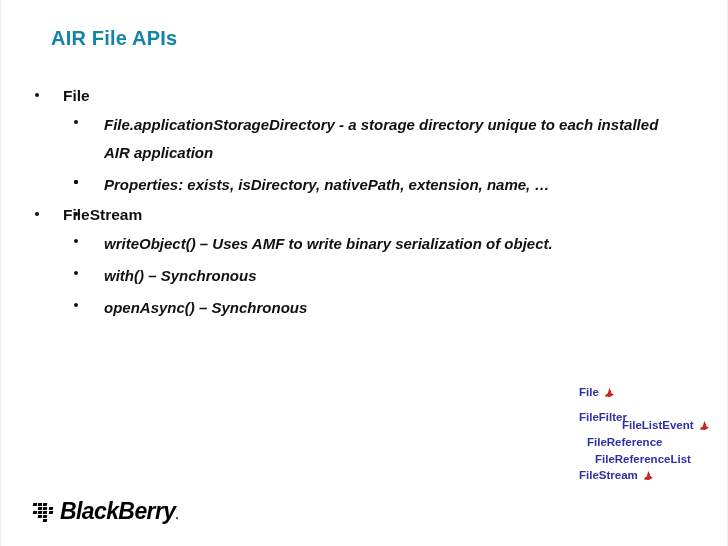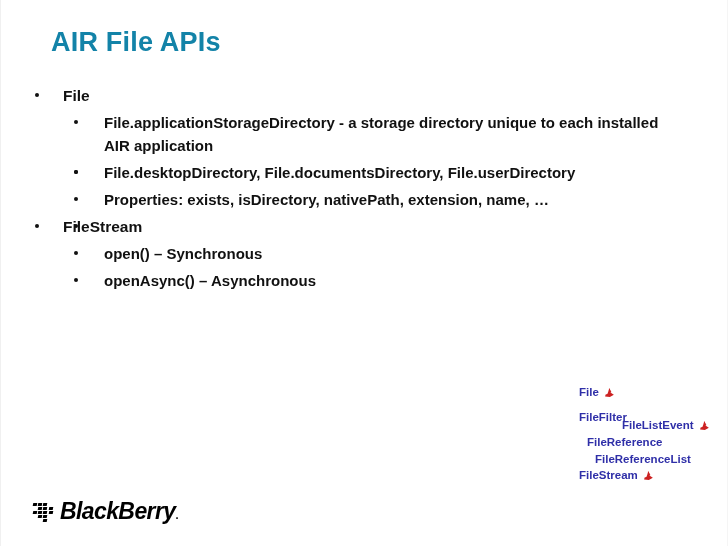--- a/index.html
+++ b/index.html
@@ -19,21 +19,21 @@
     box-sizing: border-box;
     border-left: 1px solid #f0f0f0;
     border-right: 1px solid #f5f5f5;
   }
 
   
   .slide-title {
     position: absolute;
     left: 50px;
     top: 27px;
-    font-size: 27px;
+    font-size: 20px;
     font-weight: bold;
     color: #1383a8;
     letter-spacing: 0.2px;
     white-space: nowrap;
     text-align: right;
   }
 
   
   .body-list {
     position: absolute;
@@ -59,22 +59,23 @@
     border-radius: 50%;
     background: #111111;
   }
   .lvl2 {
     position: relative;
     padding-left: 103px;
     padding-right: 20px;
     font-size: 15px;
     font-weight: bold;
     color: #111111;
-    line-height: 23px;
+    line-height: 28px;
     margin-bottom: 4px;
+    font-style: italic;
   }
   .lvl2 > .dot {
     position: absolute;
     left: 73px;
     top: 9px;
     width: 4px;
     height: 4px;
     border-radius: 50%;
     background: #111111;
   }
@@ -160,46 +161,49 @@
       <span class="dot"></span>
       <span class="wrap-text">File.applicationStorageDirectory - a storage directory unique to each installed AIR application</span>
     </div>
 
     <div class="lvl2">
       <span class="dot"></span>
     </div>
 
     <div class="lvl2">
       <span class="dot"></span>
-      <span class="wrap-text">File.desktopDirectory, File.documentsDirectory, File.userDirectory</span>
     </div>
 
     <div class="lvl2">
       <span class="dot"></span>
       <span class="wrap-text">Properties: exists, isDirectory, nativePath, extension, name, …</span>
     </div>
 
     <div class="lvl2">
       <span class="dot"></span>
     </div>
 
     <div class="lvl1">
       <span class="dot"></span>
       <span>FileStream</span>
     </div>
 
-
-    <div class="lvl2">
-      <span class="dot"></span>
-      <span class="wrap-text">open() – Synchronous</span>
-    </div>
-
-    <div class="lvl2">
-      <span class="dot"></span>
-      <span class="wrap-text">openAsync() – Asynchronous</span>
+    <div class="lvl2">
+      <span class="dot"></span>
+      <span class="wrap-text">writeObject() – Uses AMF to write binary serialization of object.</span>
+    </div>
+
+    <div class="lvl2">
+      <span class="dot"></span>
+      <span class="wrap-text">with() – Synchronous</span>
+    </div>
+
+    <div class="lvl2">
+      <span class="dot"></span>
+      <span class="wrap-text">openAsync() – Synchronous</span>
     </div>
 
   </div>
 
   <div class="class-list" id="class-list">
       <div class="class-row">
         <span class="cname" style="color: rgb(47, 47, 168);">File</span>
         <span class="air-icon">
           <svg viewBox="0 0 24 24" width="11" height="11" aria-hidden="true">
             <path d="M12.5 2 L5.2 20.5 L9.6 19.3 L10.6 14.2 L3.5 16.1 L2.4 20.8 L12.8 22 L21.5 16.8 L14.9 12.6 Z" fill="#cc2222"></path>

